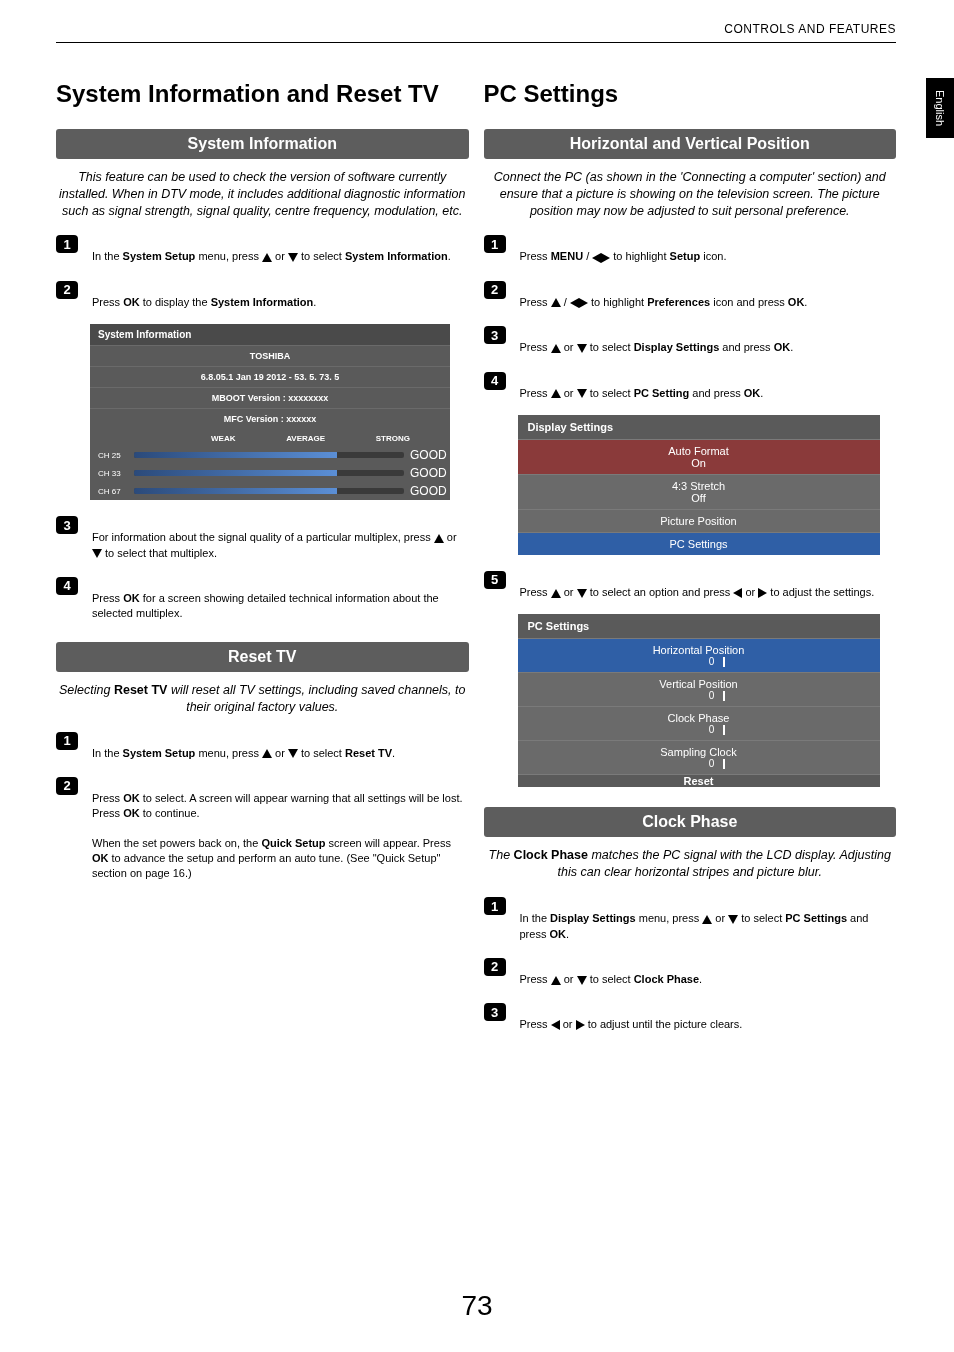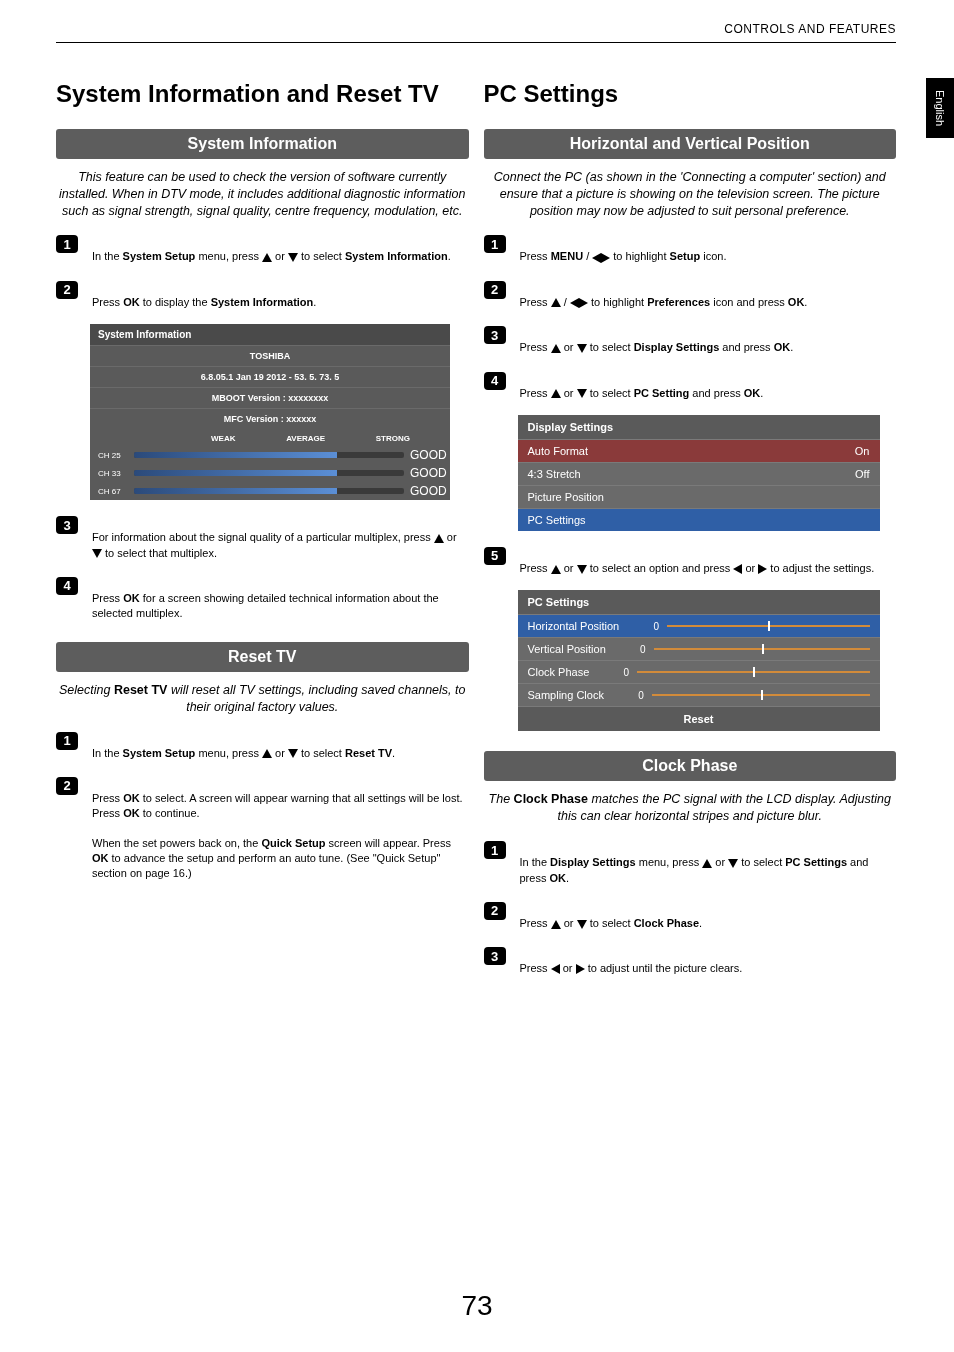--- a/index.html
+++ b/index.html
@@ -186,20 +186,21 @@
     font-weight: bold;
   }
   .ui-panel .uirow {
     display: flex;
     justify-content: space-between;
     align-items: center;
     padding: 5px 10px;
     color: #fff;
     background: #6a6a6a;
     border-top: 1px solid #7a7a7a;
+    flex-direction: column;
   }
   .ui-panel .uirow.sel {
     background: #2f5fa6;
   }
   .ui-panel .uirow .val { color: #fff; }
   .slider {
     flex: 1;
     margin-left: 32px;
     display: flex;
     align-items: center;
@@ -218,21 +219,20 @@
     left: 50%;
     top: -4px;
     width: 2px;
     height: 10px;
     background: #fff;
   }
   .ui-panel .reset {
     background: #5a5a5a;
     color: #fff;
     text-align: center;
-    padding: 6px;
     font-weight: bold;
     border-top: 1px solid #7a7a7a;
   }
 </style>
 </head>
 <body>
 
 <div class="header-text">CONTROLS AND FEATURES</div>
 <div class="header-line"></div>
 <div class="side-tab">English</div>

